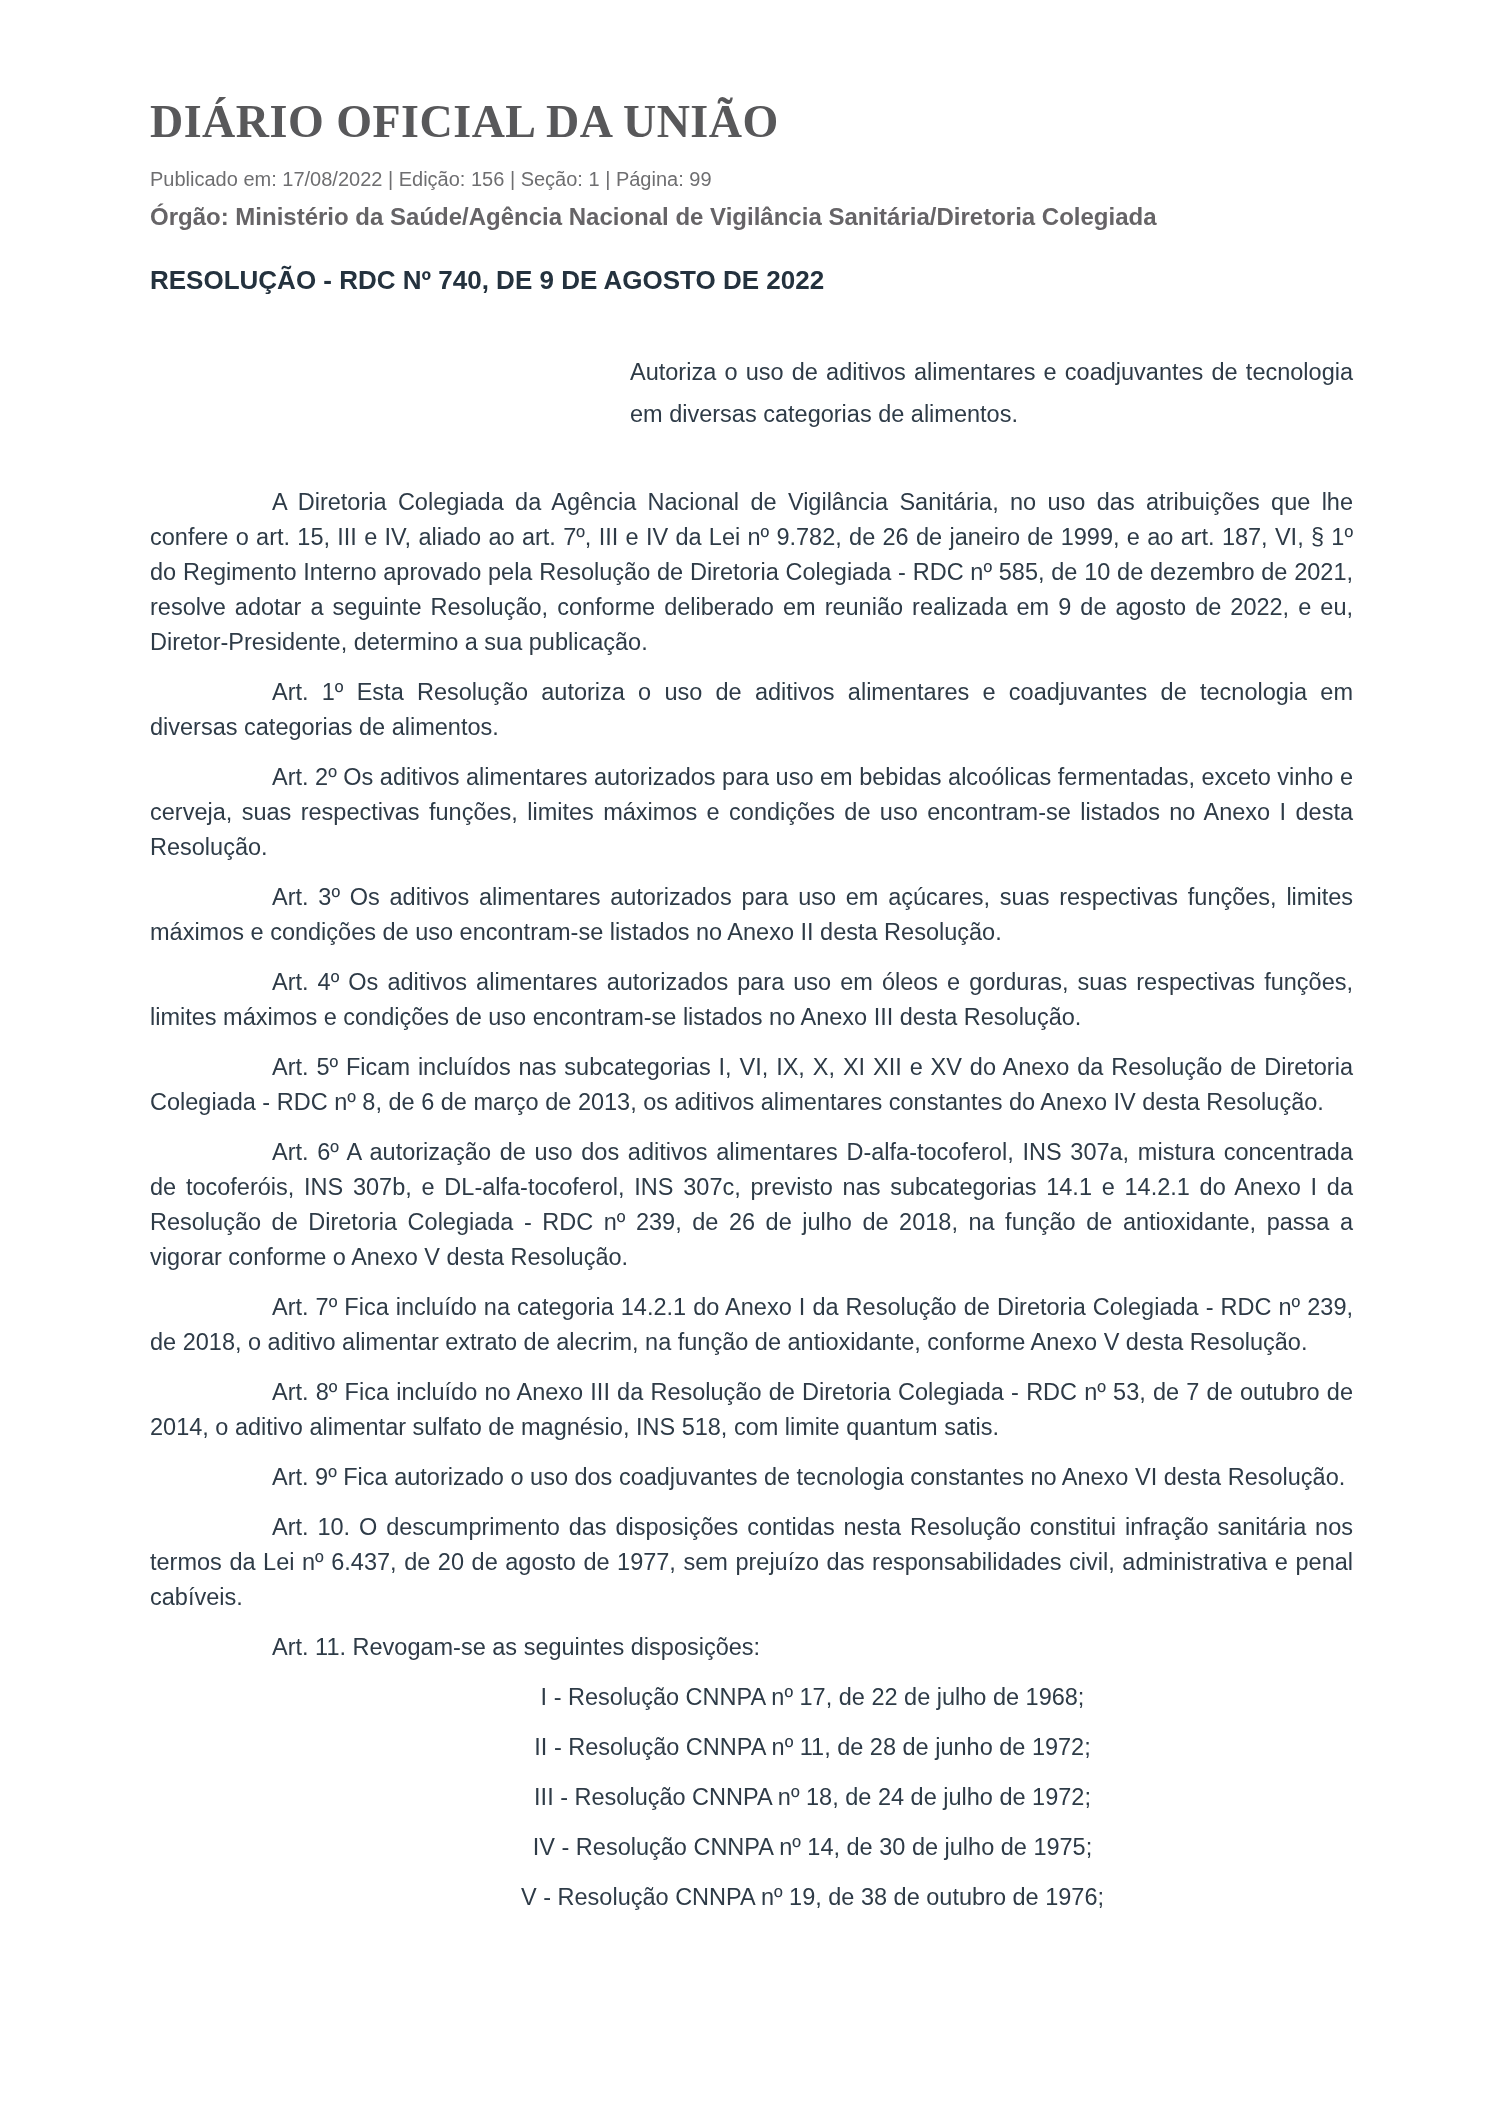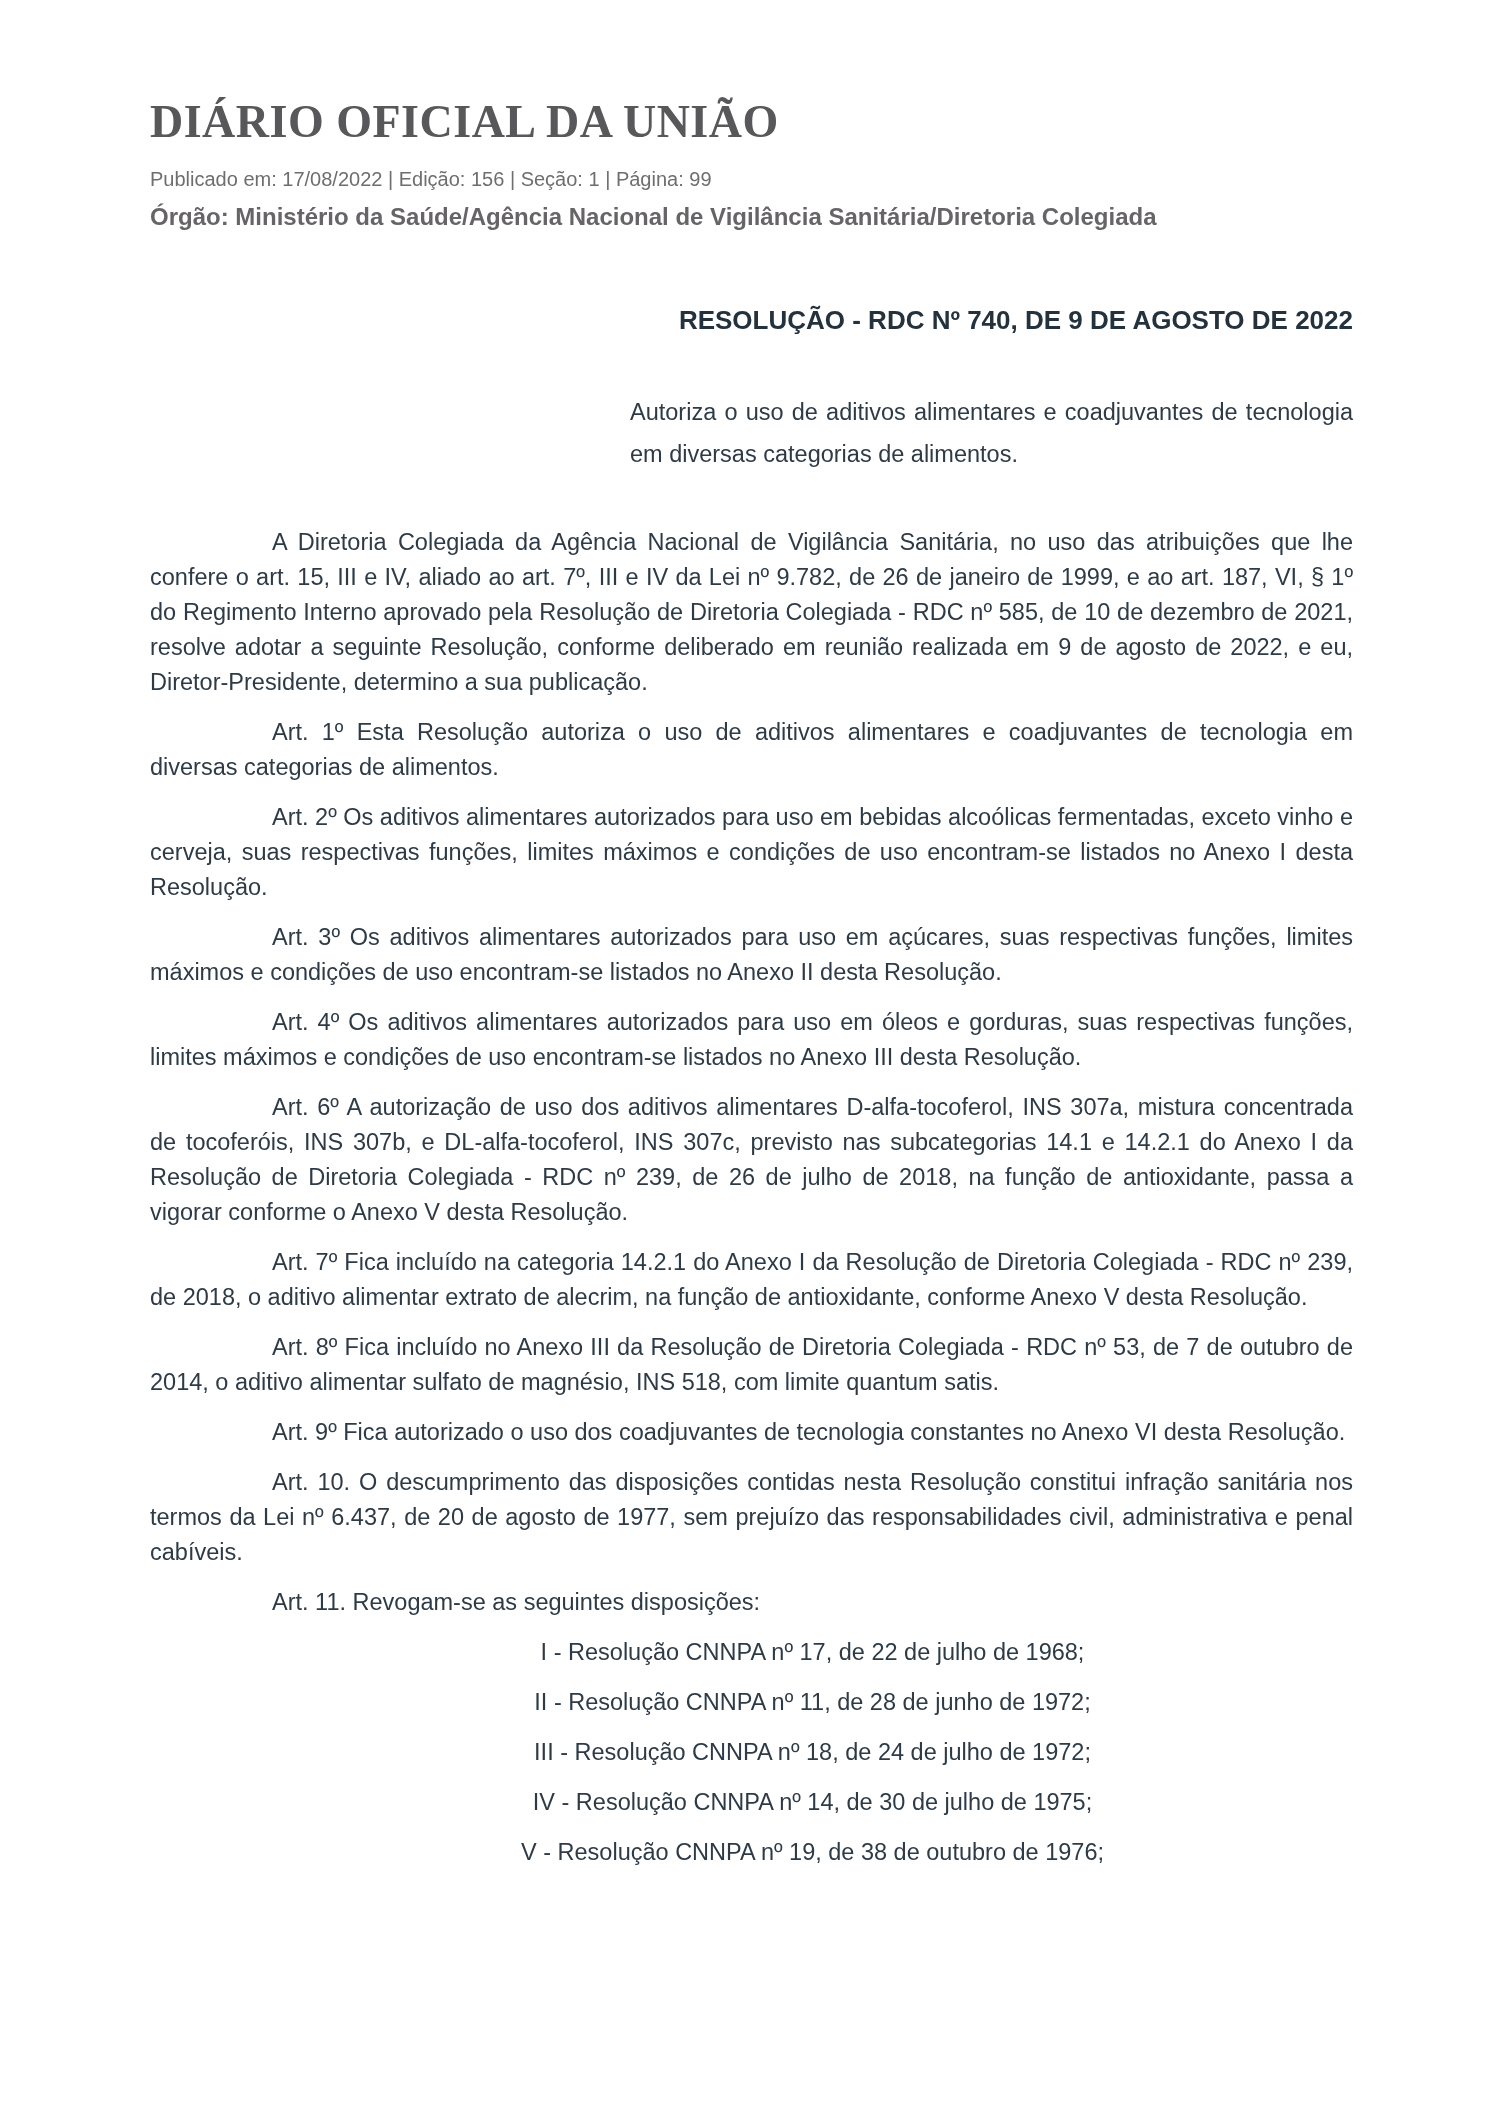--- a/index.html
+++ b/index.html
@@ -40,22 +40,22 @@
     color: #6e6e70;
   }
   .masthead-organ {
     margin-top: 9px;
     font-size: 24px;
     line-height: 1.3;
     font-weight: 700;
     color: #666467;
   }
   .doc-title {
-    margin-top: 72px;
-    text-align: right;
+    margin-top: 32px;
+    text-align: left;
     font-size: 26px;
     line-height: 1.25;
     font-weight: 700;
     color: #24323e;
   }
   .ementa {
     margin-top: 54px;
     margin-left: 480px;
     text-align: justify;
     font-size: 23.5px;
@@ -91,20 +91,21 @@
   <h2 class="doc-title">RESOLUÇÃO - RDC Nº 740, DE 9 DE AGOSTO DE 2022</h2>
 
   <div class="ementa">Autoriza o uso de aditivos alimentares e coadjuvantes de tecnologia em diversas categorias de alimentos.</div>
 
   <section class="bodytext">
     <p class="first">A Diretoria Colegiada da Agência Nacional de Vigilância Sanitária, no uso das atribuições que lhe confere o art. 15, III e IV, aliado ao art. 7º, III e IV da Lei nº 9.782, de 26 de janeiro de 1999, e ao art. 187, VI, § 1º do Regimento Interno aprovado pela Resolução de Diretoria Colegiada - RDC nº 585, de 10 de dezembro de 2021, resolve adotar a seguinte Resolução, conforme deliberado em reunião realizada em 9 de agosto de 2022, e eu, Diretor-Presidente, determino a sua publicação.</p>
     <p>Art. 1º Esta Resolução autoriza o uso de aditivos alimentares e coadjuvantes de tecnologia em diversas categorias de alimentos.</p>
     <p>Art. 2º Os aditivos alimentares autorizados para uso em bebidas alcoólicas fermentadas, exceto vinho e cerveja, suas respectivas funções, limites máximos e condições de uso encontram-se listados no Anexo I desta Resolução.</p>
     <p>Art. 3º Os aditivos alimentares autorizados para uso em açúcares, suas respectivas funções, limites máximos e condições de uso encontram-se listados no Anexo II desta Resolução.</p>
     <p>Art. 4º Os aditivos alimentares autorizados para uso em óleos e gorduras, suas respectivas funções, limites máximos e condições de uso encontram-se listados no Anexo III desta Resolução.</p>
+    <p>Art. 5º Ficam incluídos nas subcategorias I, VI, IX, X, XI XII e XV do Anexo da Resolução de Diretoria Colegiada - RDC nº 8, de 6 de março de 2013, os aditivos alimentares constantes do Anexo IV desta Resolução.</p>
     <p>Art. 6º A autorização de uso dos aditivos alimentares D-alfa-tocoferol, INS 307a, mistura concentrada de tocoferóis, INS 307b, e DL-alfa-tocoferol, INS 307c, previsto nas subcategorias 14.1 e 14.2.1 do Anexo I da Resolução de Diretoria Colegiada - RDC nº 239, de 26 de julho de 2018, na função de antioxidante, passa a vigorar conforme o Anexo V desta Resolução.</p>
     <p>Art. 7º Fica incluído na categoria 14.2.1 do Anexo I da Resolução de Diretoria Colegiada - RDC nº 239, de 2018, o aditivo alimentar extrato de alecrim, na função de antioxidante, conforme Anexo V desta Resolução.</p>
     <p>Art. 8º Fica incluído no Anexo III da Resolução de Diretoria Colegiada - RDC nº 53, de 7 de outubro de 2014, o aditivo alimentar sulfato de magnésio, INS 518, com limite quantum satis.</p>
     <p>Art. 9º Fica autorizado o uso dos coadjuvantes de tecnologia constantes no Anexo VI desta Resolução.</p>
     <p>Art. 10. O descumprimento das disposições contidas nesta Resolução constitui infração sanitária nos termos da Lei nº 6.437, de 20 de agosto de 1977, sem prejuízo das responsabilidades civil, administrativa e penal cabíveis.</p>
     <p>Art. 11. Revogam-se as seguintes disposições:</p>
 
     <p class="list-item">I - Resolução CNNPA nº 17, de 22 de julho de 1968;</p>
     <p class="list-item">II - Resolução CNNPA nº 11, de 28 de junho de 1972;</p>
     <p class="list-item">III - Resolução CNNPA nº 18, de 24 de julho de 1972;</p>

